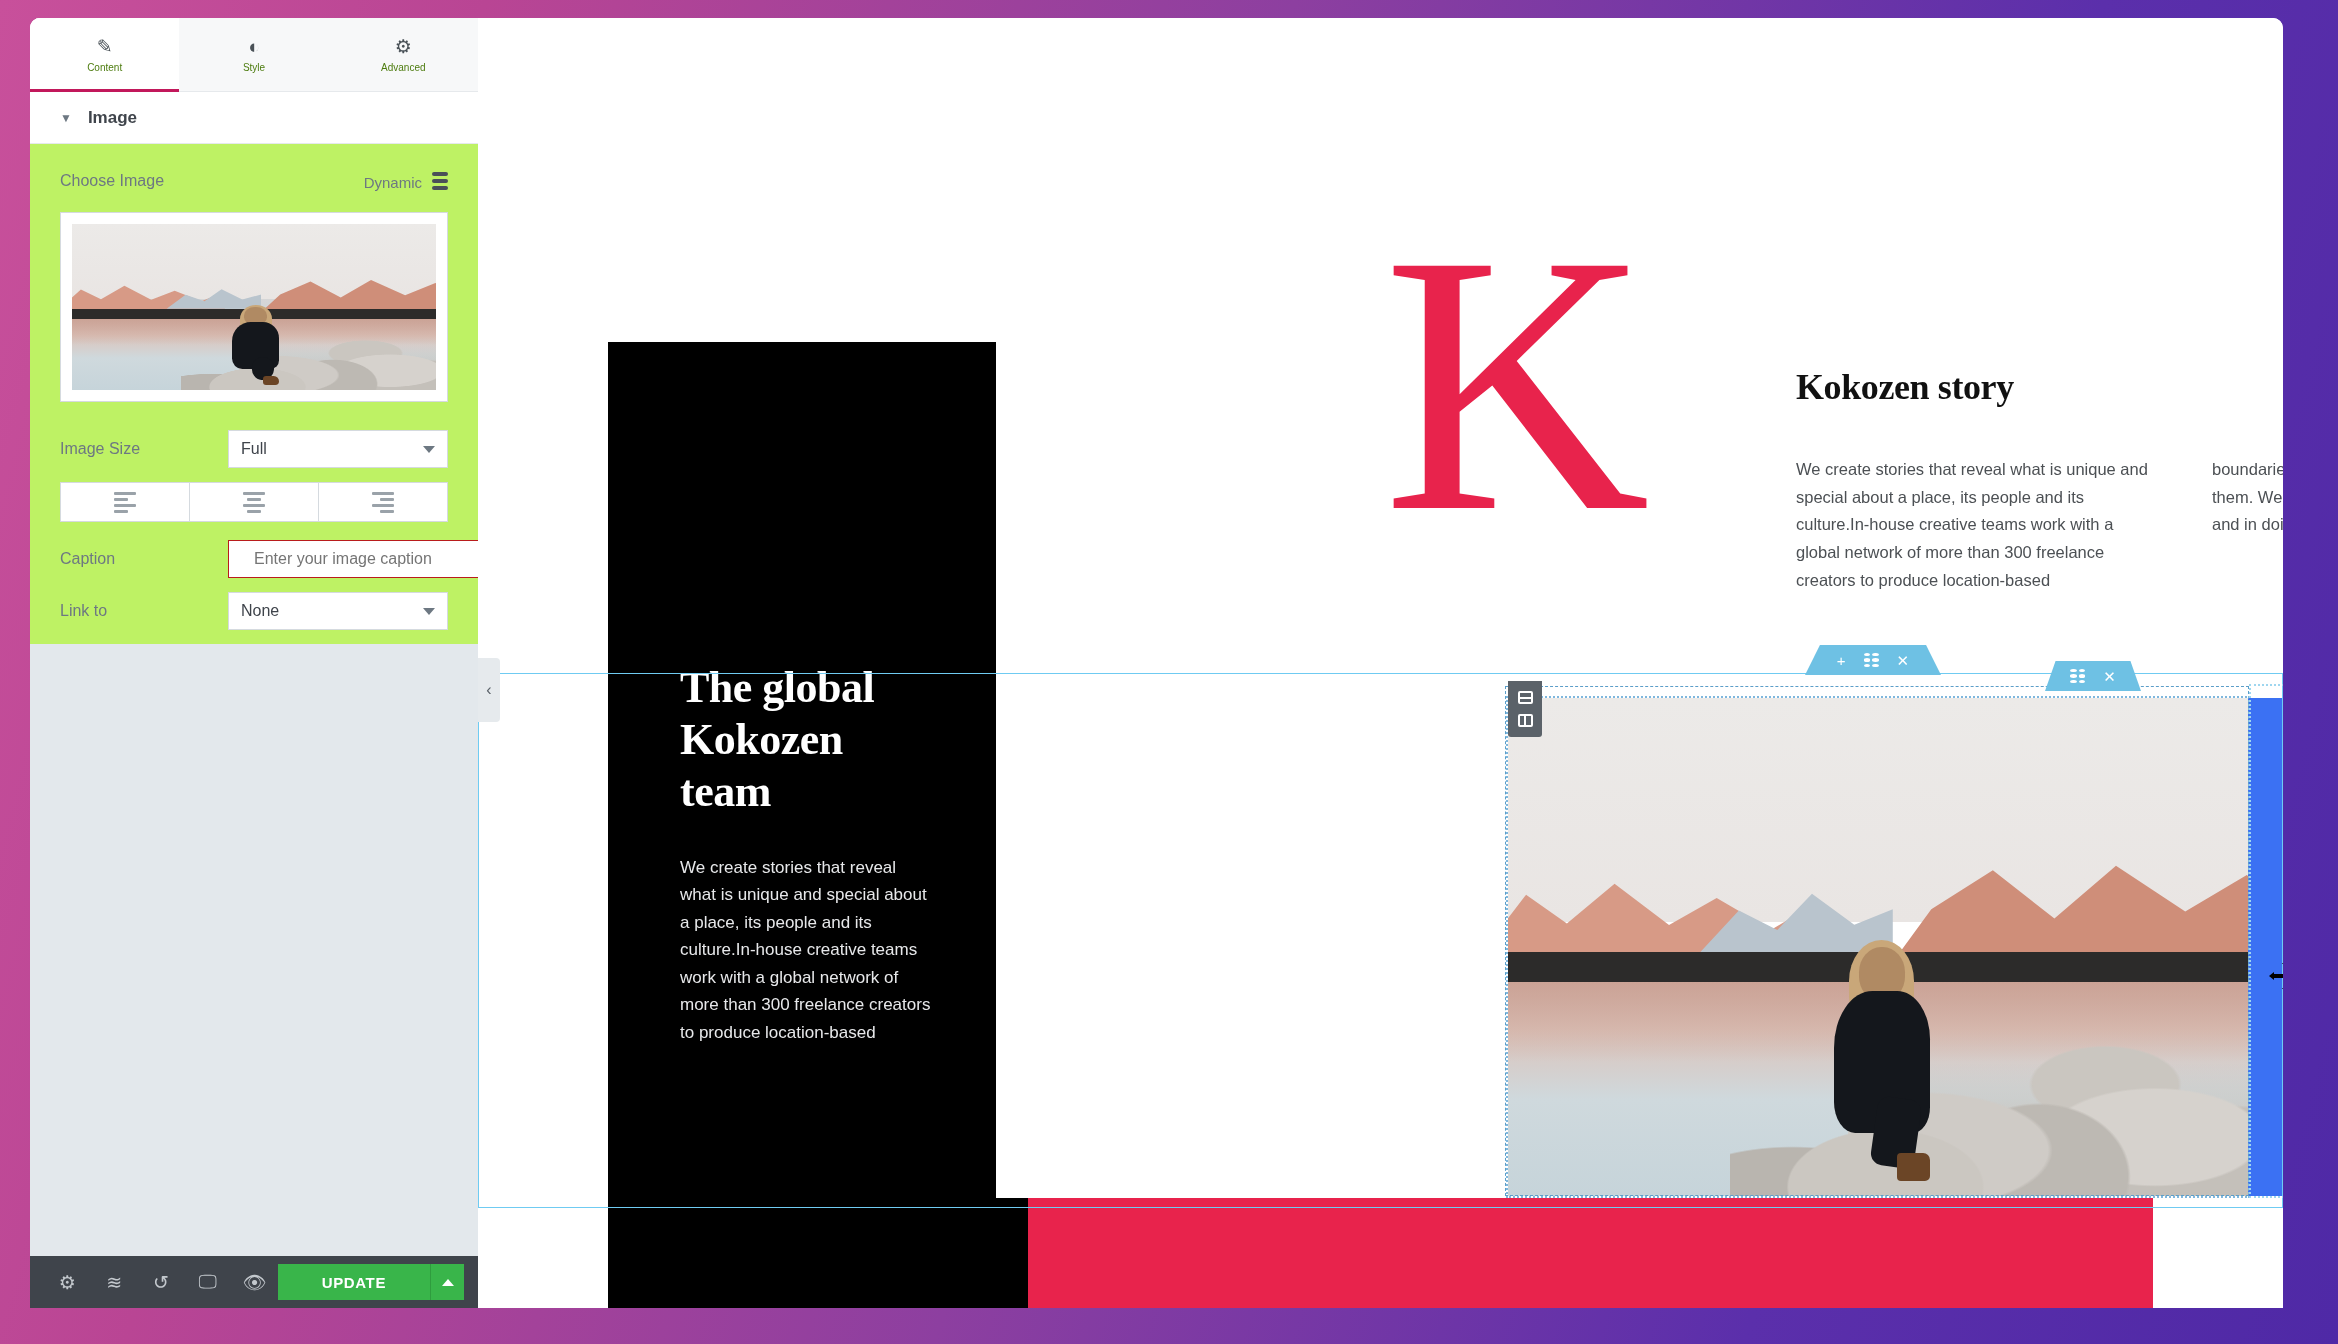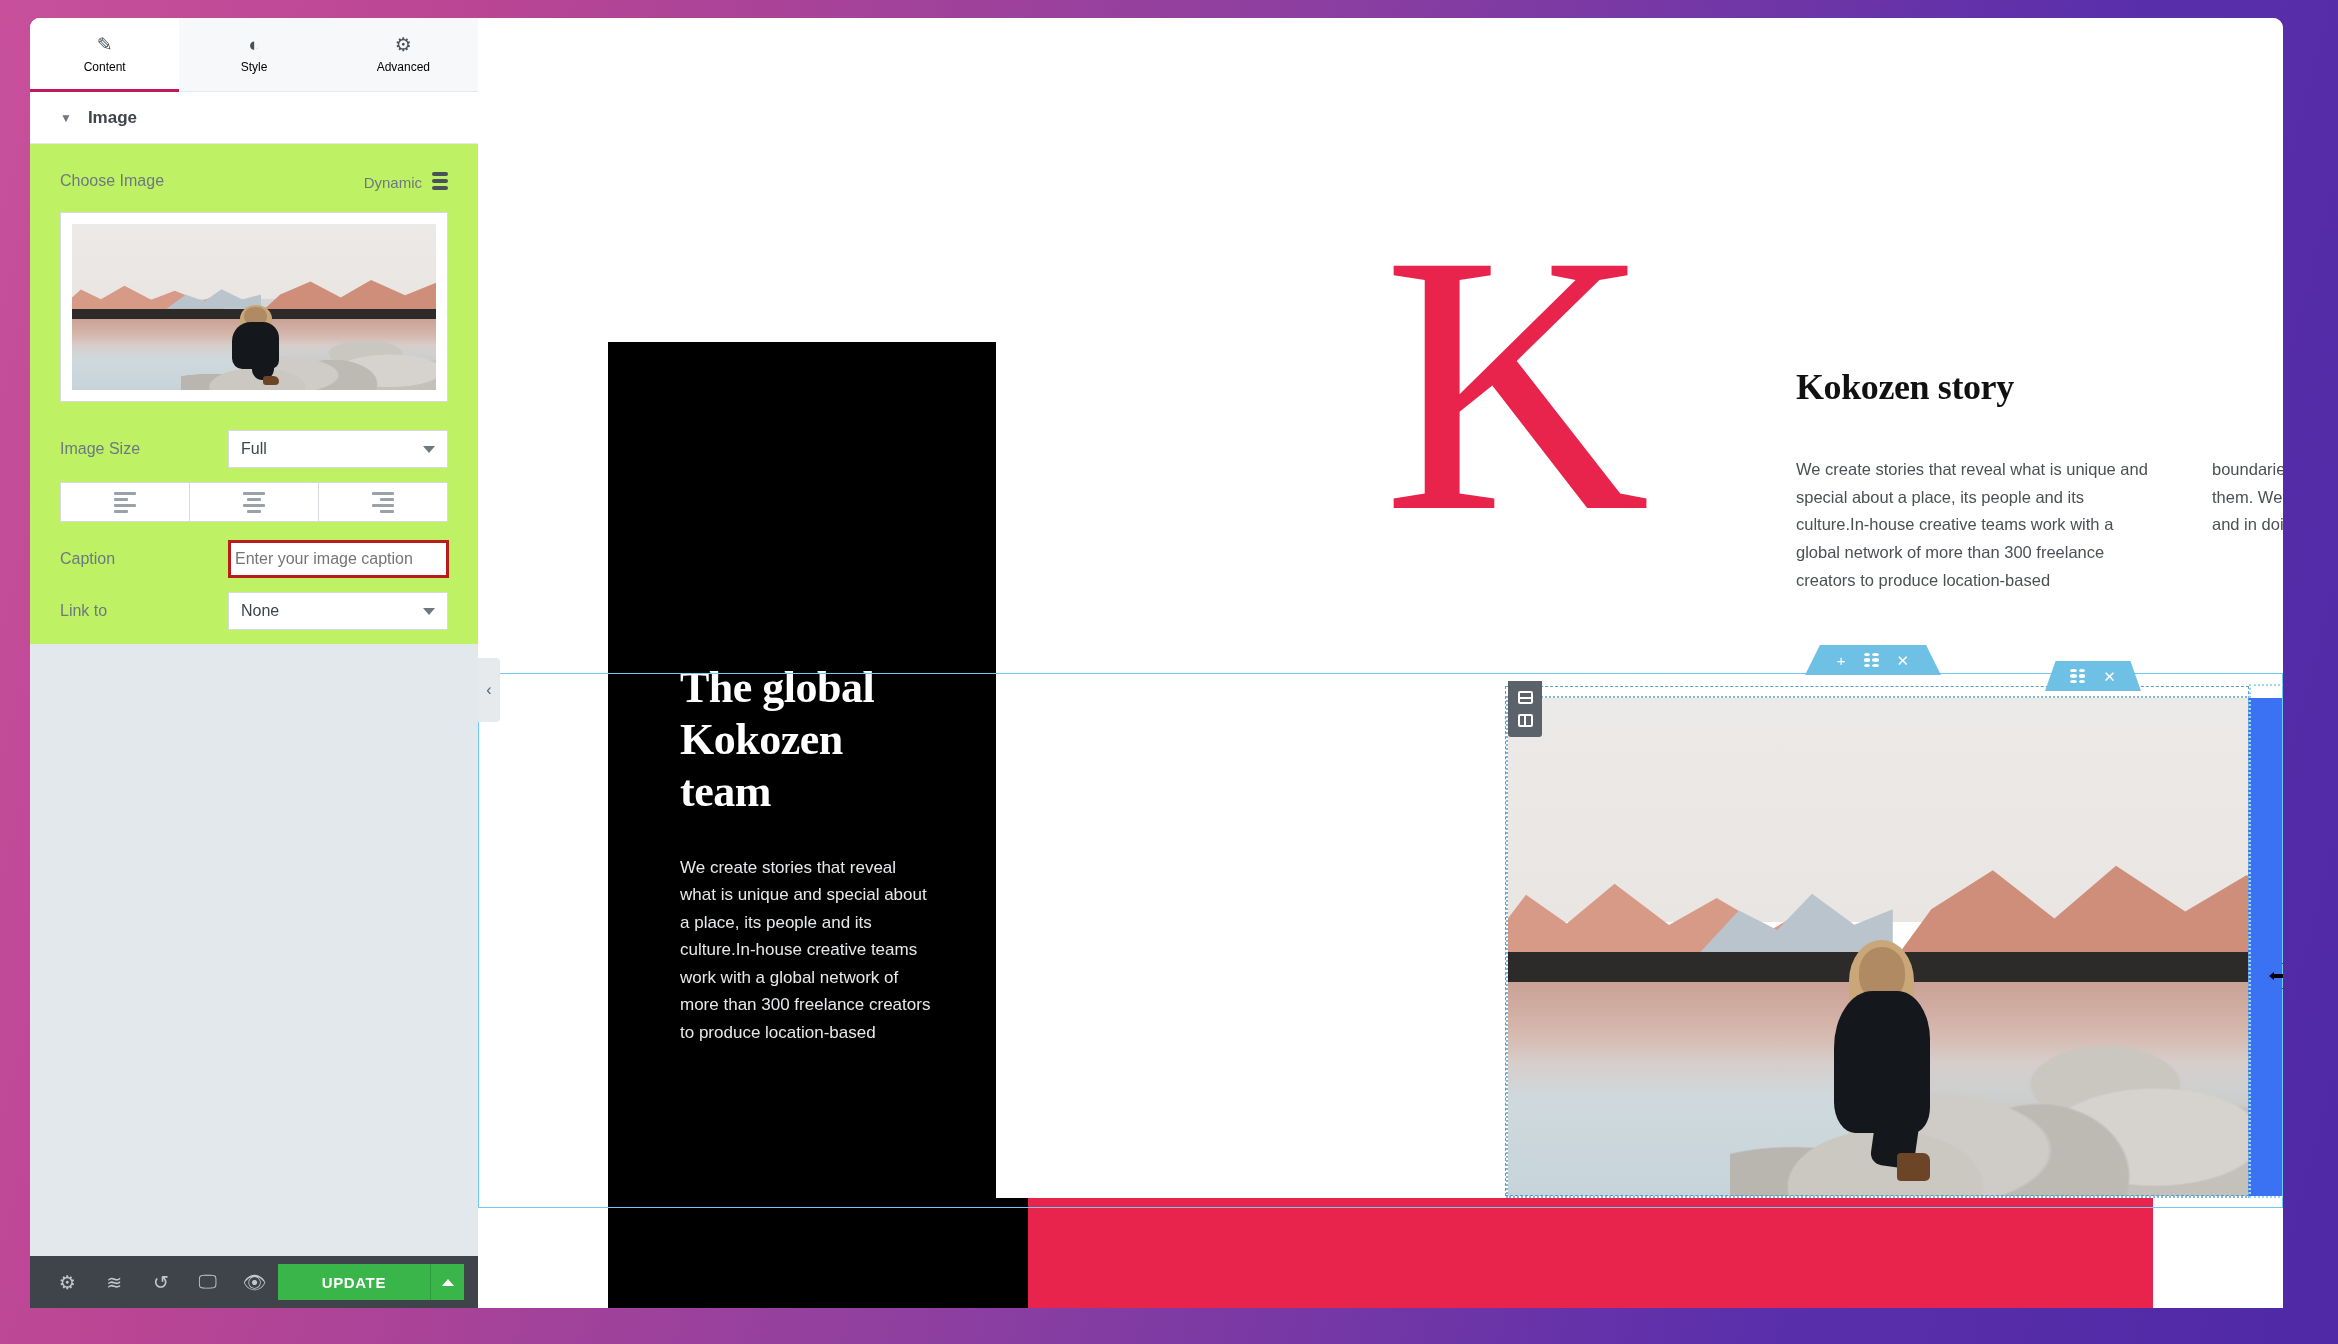--- a/index.html
+++ b/index.html
@@ -71,21 +71,21 @@
     align-items: center;
     justify-content: center;
     gap: 6px;
     cursor: pointer;
     background: #fff;
     position: relative;
     color: #6d7882;
   }
   .ptab.inactive { background: #f7f8f9; }
   .ptab .ticon { font-size: 19px; line-height: 1; color: #495157; }
-  .ptab .tlabel { font-size: 12px; color: #000000; }
+  .ptab .tlabel { font-size: 10px; color: #4d7c0f; }
   .ptab.active::after {
     content:""; position:absolute; left:0; right:0; bottom:-1px; height: 3px; background:#c2185b;
   }
 
   
   #section-image {
     height: 52px;
     background: #fff;
     display: flex;
     align-items: center;
@@ -181,23 +181,23 @@
   .sel .arrow {
     margin-left: auto;
     width: 0; height: 0;
     border-left: 6px solid transparent;
     border-right: 6px solid transparent;
     border-top: 7px solid #6d7882;
   }
   .txtinput {
     flex: 1;
     height: 38px;
-    border: 3px solid #b91c1c;
-    background: #fff;
-    padding: 0 4px;
+    border: 1px solid #b91c1c;
+    background: #fff;
+    padding: 0 25px;
     font-size: 16px;
     color: #a7aeb5;
     font-family: "Liberation Sans", sans-serif;
     outline: none;
   }
 
   
   .align-help {
     width: 22px; height: 22px; border-radius: 50%;
     background: #b9c0c6; color:#fff; font-size: 13px; font-weight:700;

